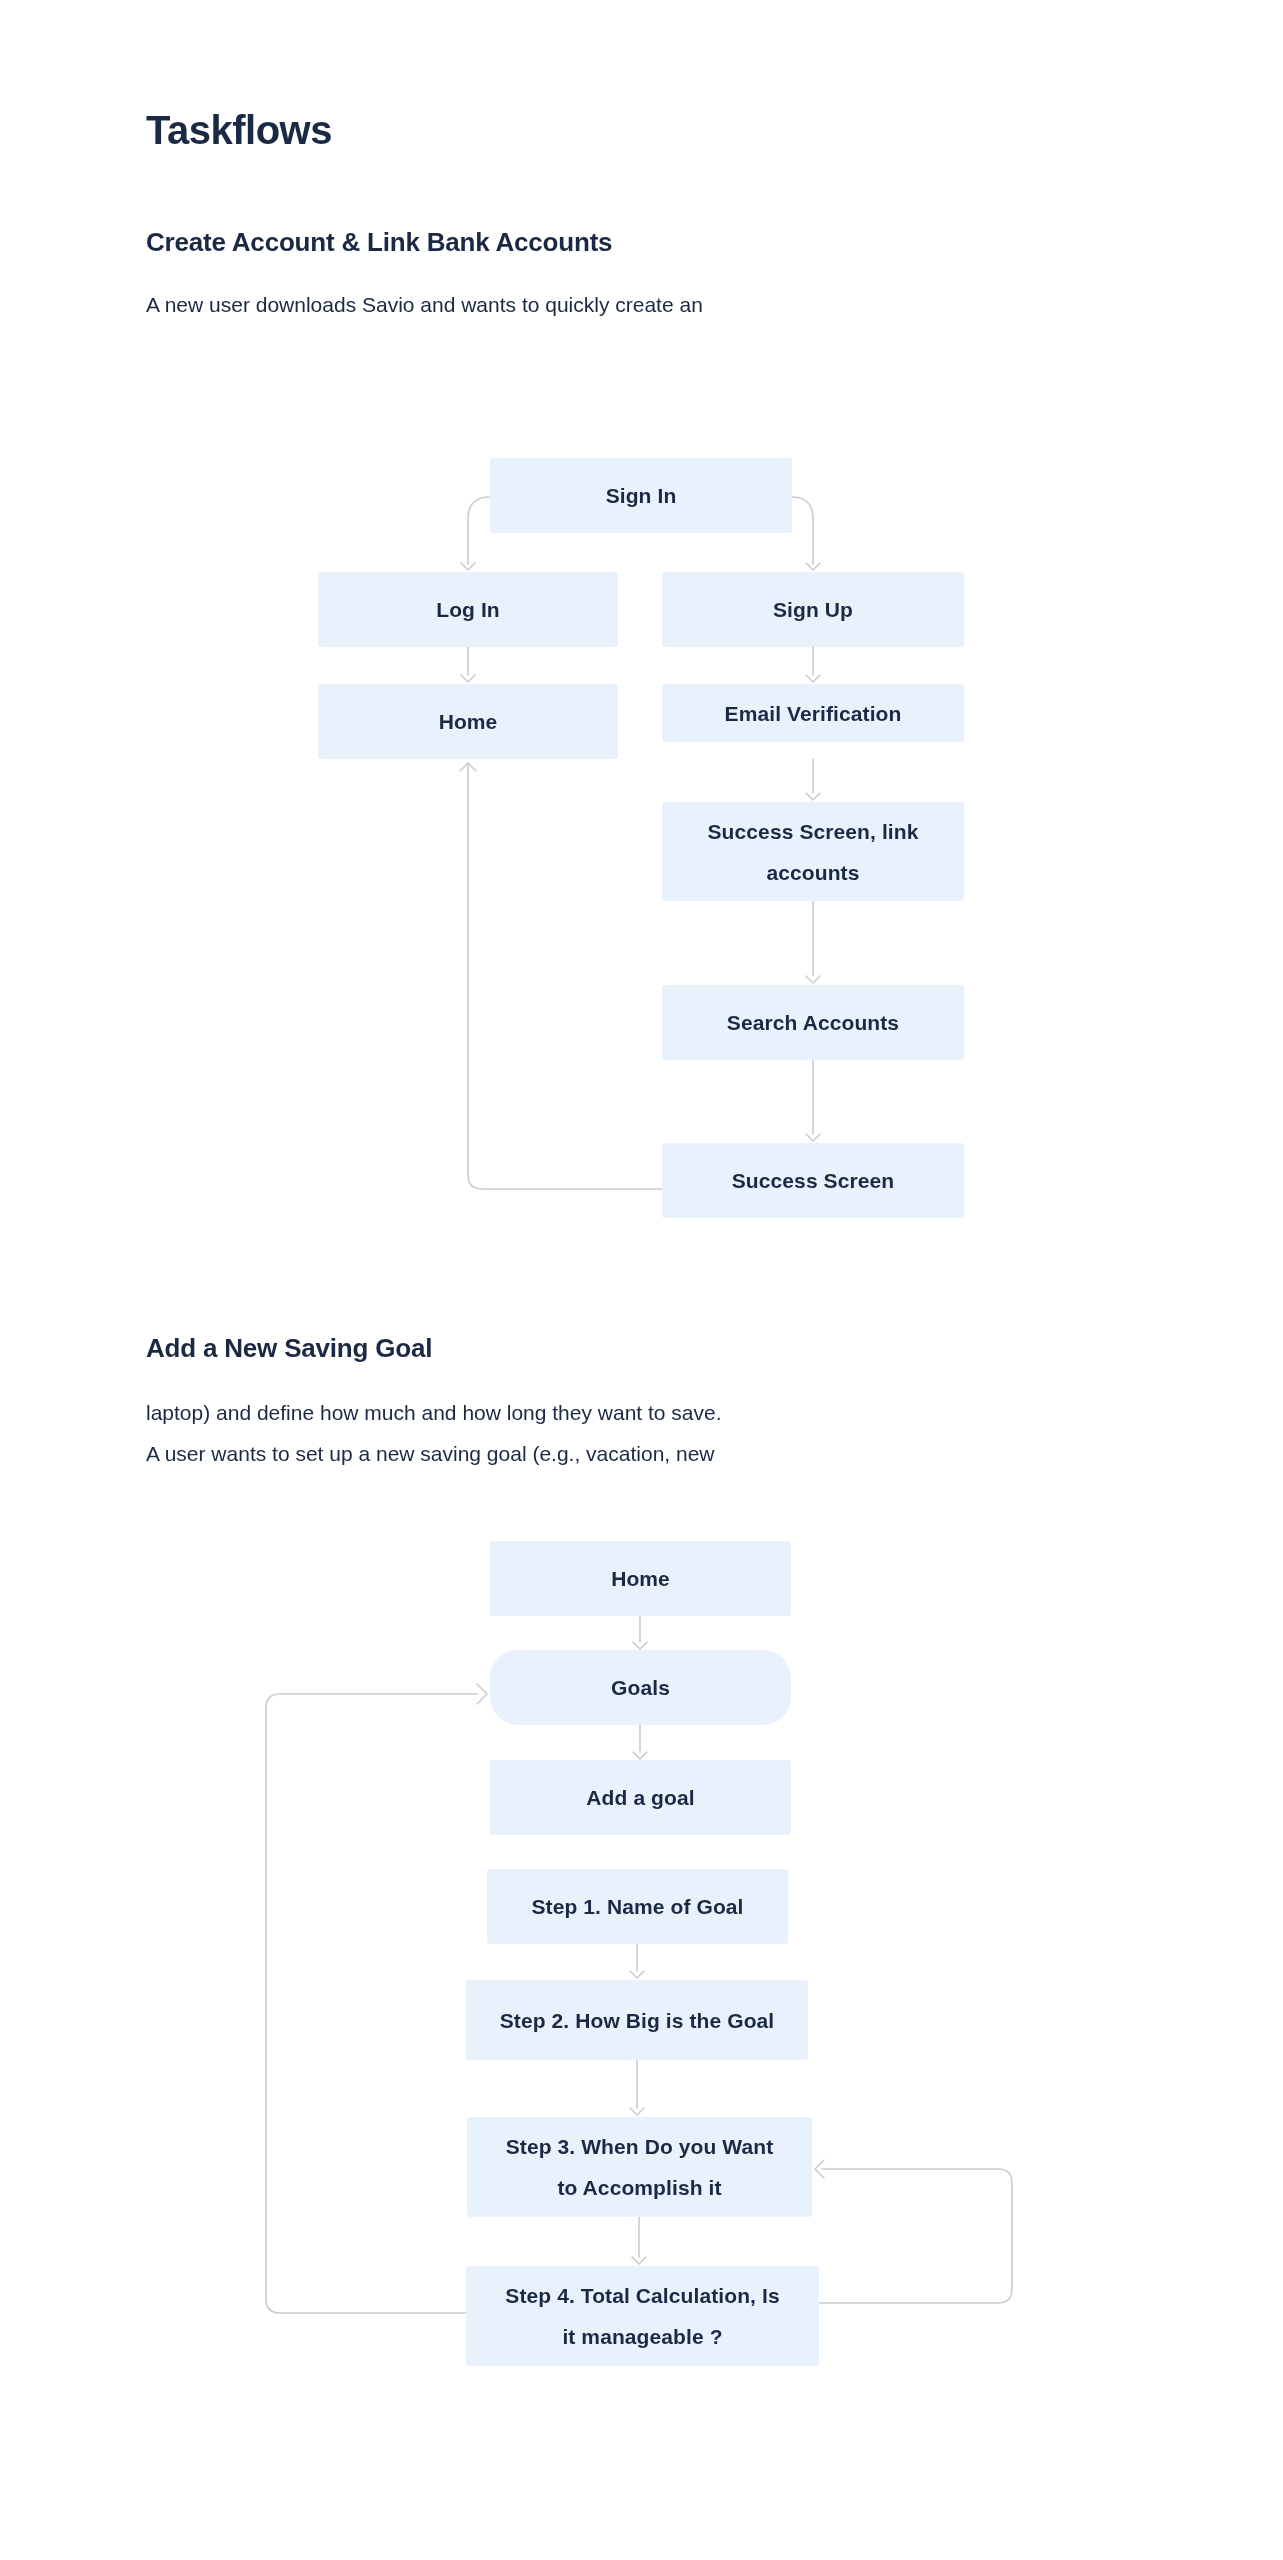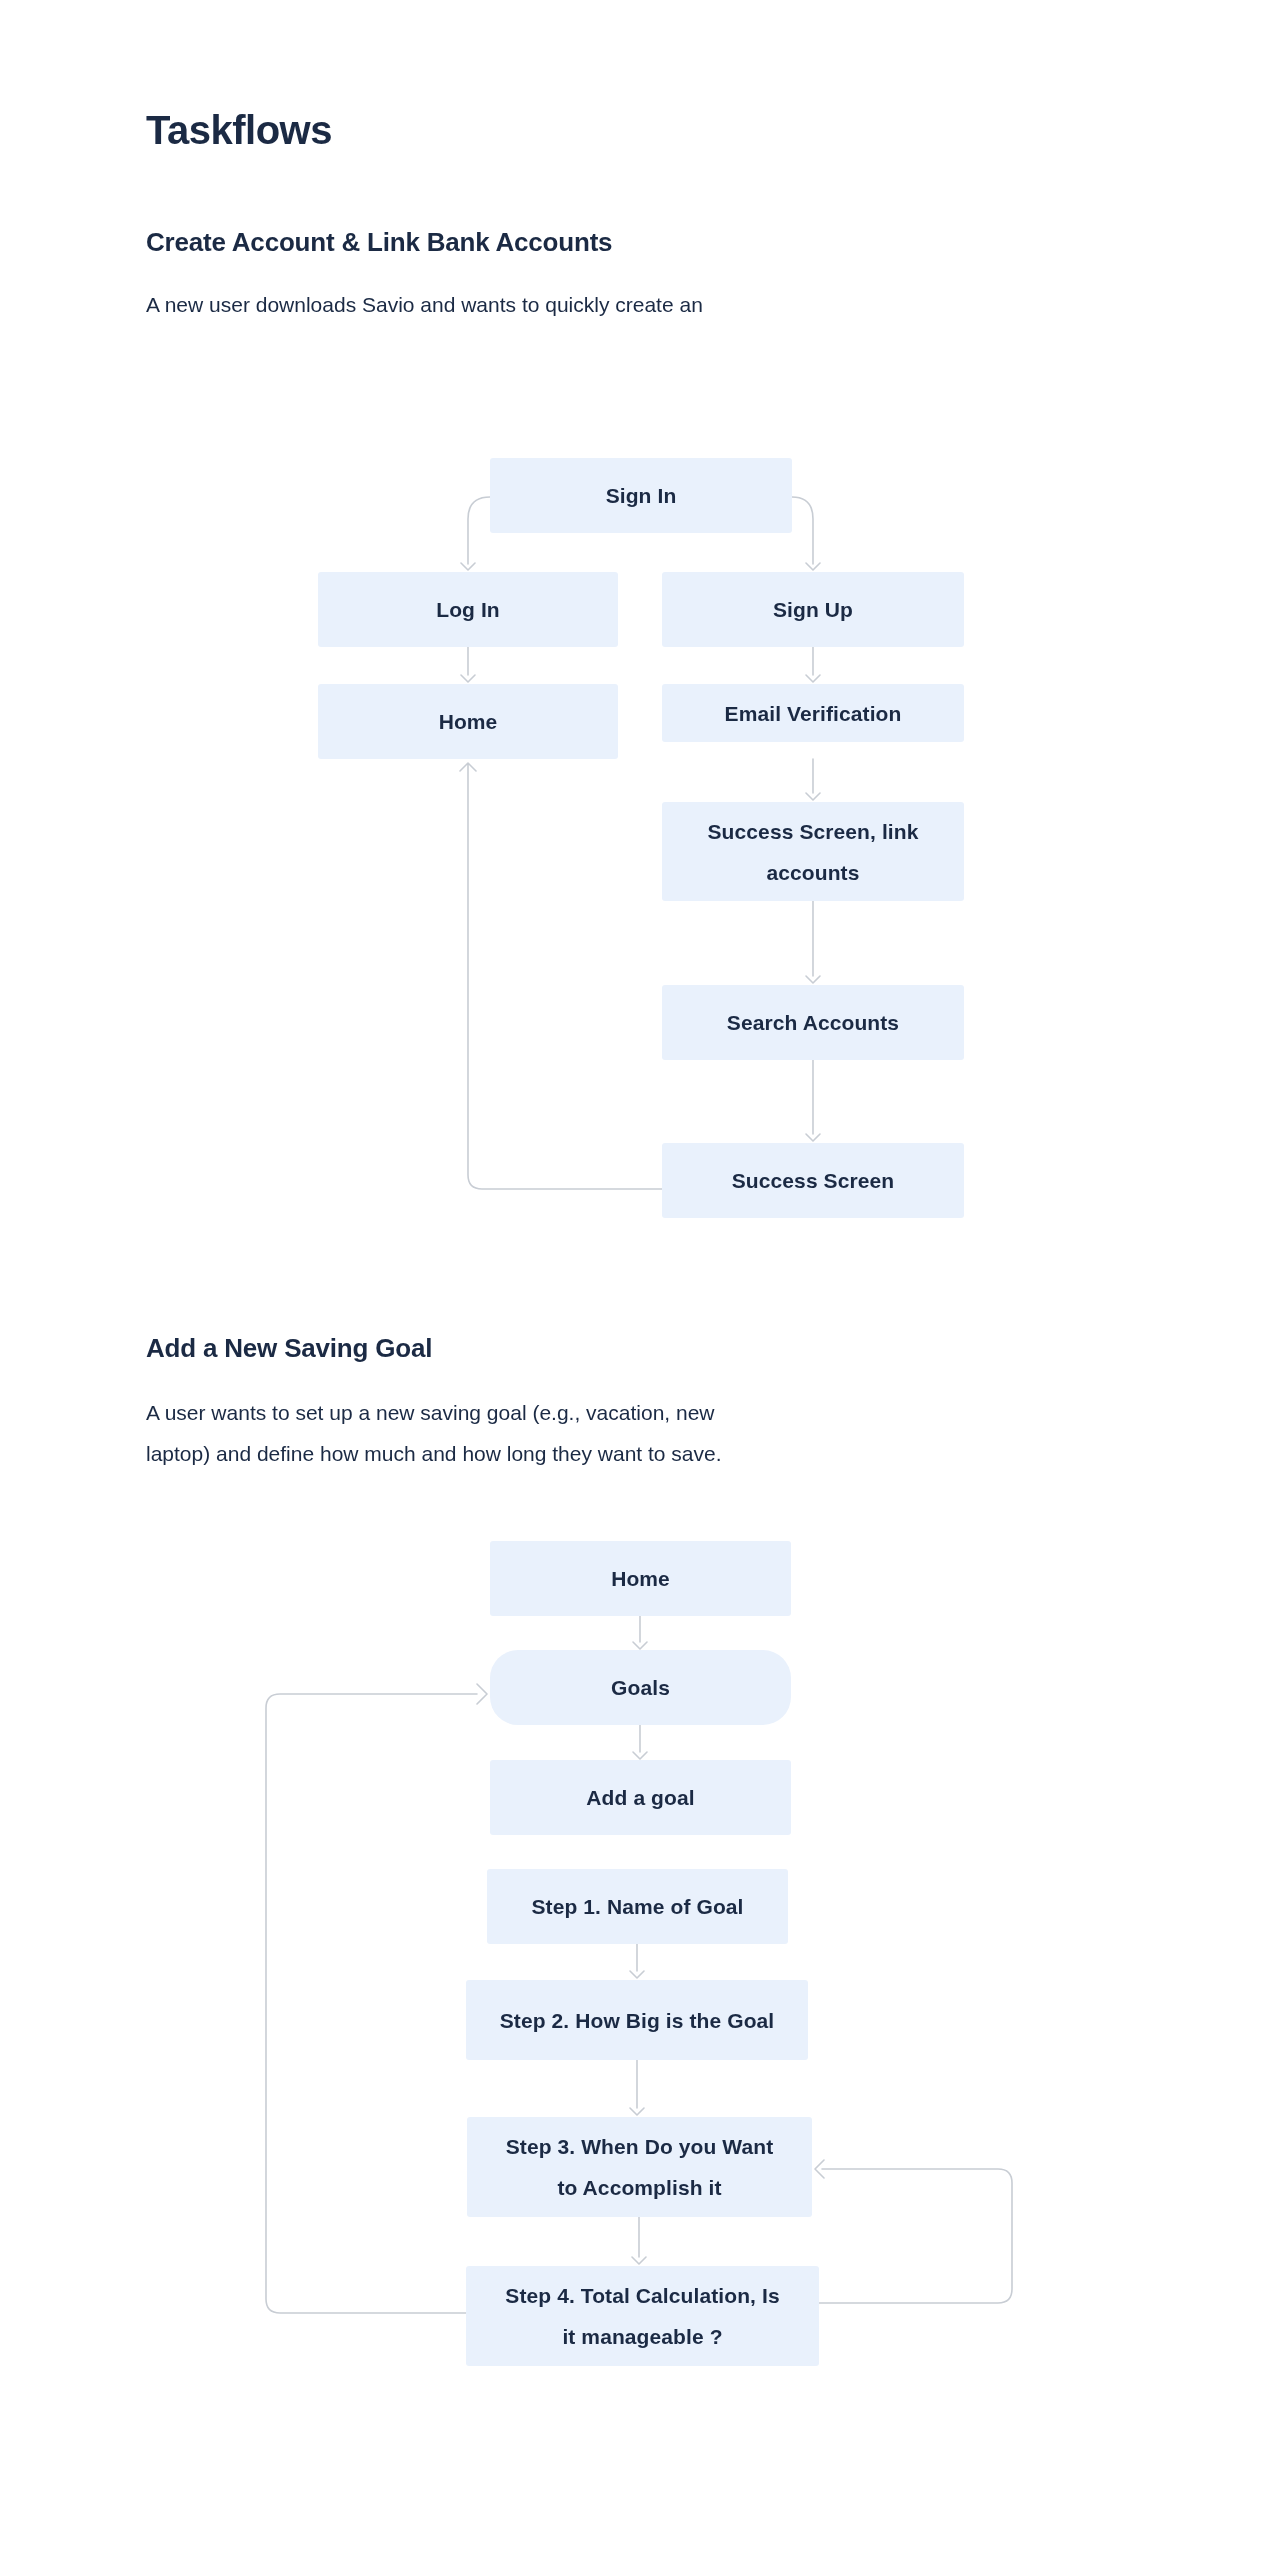--- a/index.html
+++ b/index.html
@@ -86,22 +86,22 @@
 
   <h1 class="doc-title">Taskflows</h1>
 
   <h2 class="section-heading heading-1">Create Account &amp; Link Bank Accounts</h2>
   <p class="section-desc desc-1">
     <span>A new user downloads Savio and wants to quickly create an</span>
   </p>
 
   <h2 class="section-heading heading-2">Add a New Saving Goal</h2>
   <p class="section-desc desc-2">
+    <span>laptop) and define how much and how long they want to save.</span>
     <span>A user wants to set up a new saving goal (e.g., vacation, new</span>
-    <span>laptop) and define how much and how long they want to save.</span>
   </p>
 
   <svg class="edges" viewBox="0 0 1283 2560" aria-hidden="true">
 
     <path d="M 490 497 Q 468 497 468 519 L 468 564 M 461 563 L 468 570 L 475 563"></path>
     <path d="M 792 497 Q 813 497 813 519 L 813 564 M 806 563 L 813 570 L 820 563"></path>
     <path d="M 468 647 L 468 675 M 461 675 L 468 682 L 475 675"></path>
     <path d="M 813 647 L 813 675 M 806 675 L 813 682 L 820 675"></path>
     <path d="M 813 759 L 813 793 M 806 793 L 813 800 L 820 793"></path>
     <path d="M 813 901 L 813 976 M 806 976 L 813 983 L 820 976"></path>

